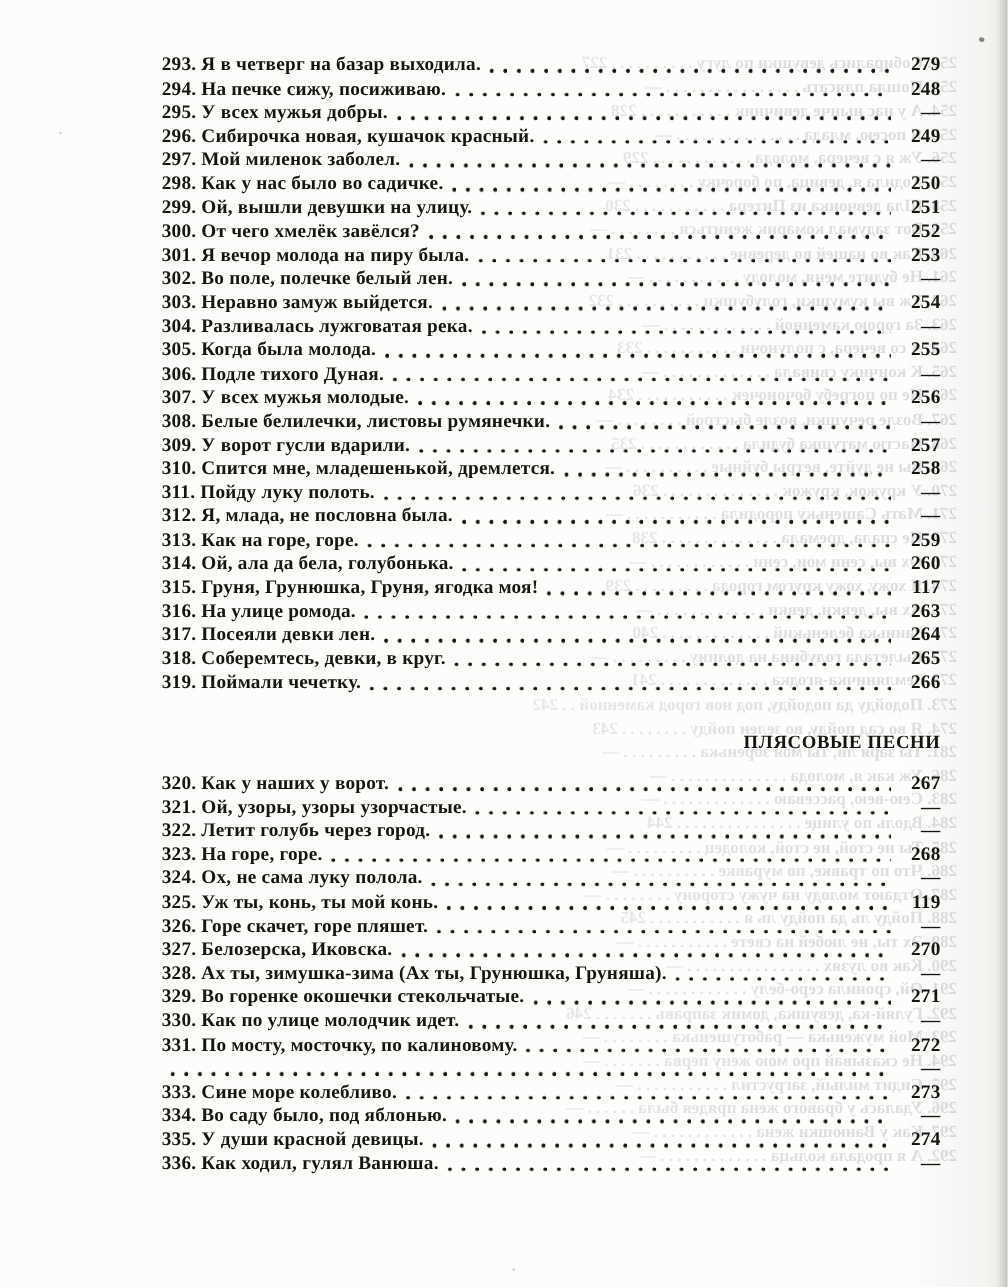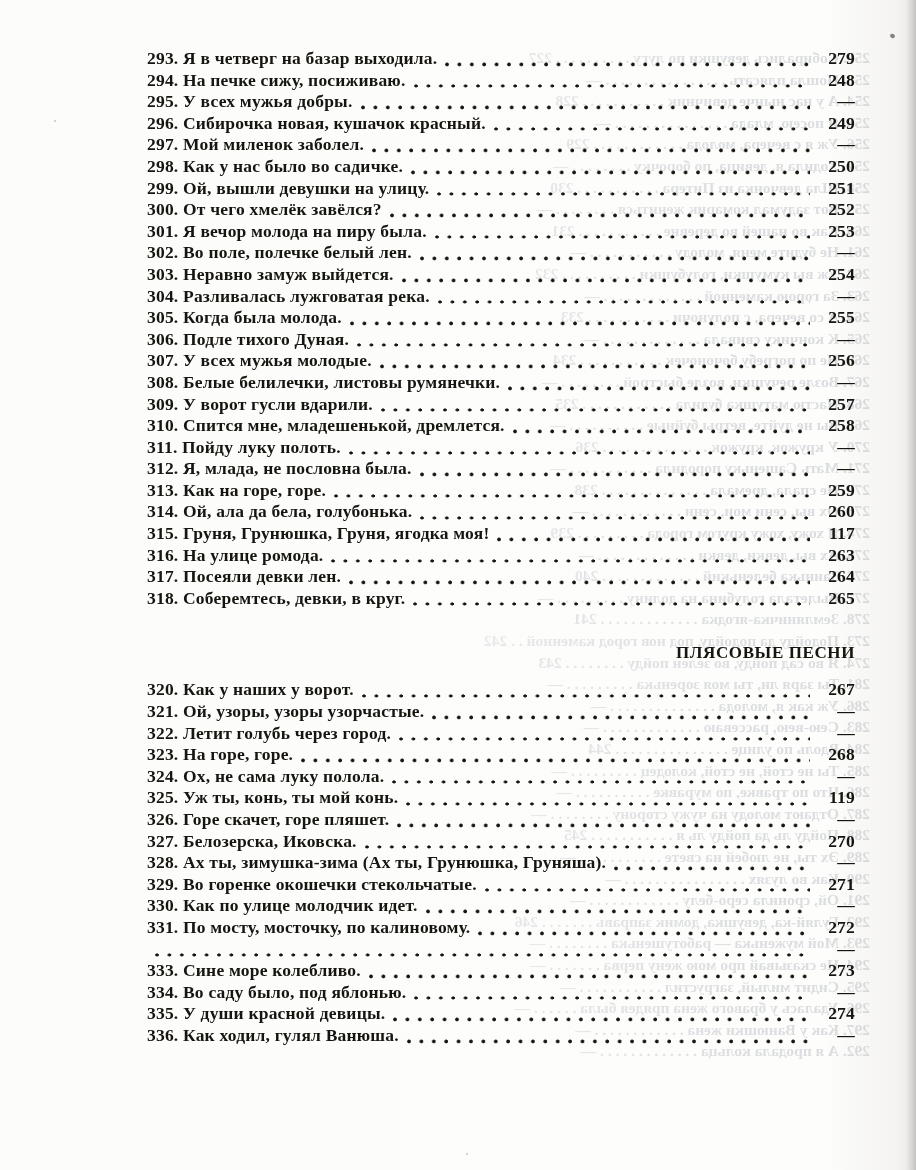--- a/index.html
+++ b/index.html
@@ -238,20 +238,25 @@
         <div class="row">
           <span class="t">317. Посеяли девки лен.</span>
           <span class="leader"></span>
           <span class="pg">264</span>
         </div>
         <div class="row">
           <span class="t">318. Соберемтесь, девки, в круг.</span>
           <span class="leader"></span>
           <span class="pg">265</span>
         </div>
+        <div class="row">
+          <span class="t">319. Поймали чечетку.</span>
+          <span class="leader"></span>
+          <span class="pg">266</span>
+        </div>
       </div>
     <div class="heading">ПЛЯСОВЫЕ ПЕСНИ</div>
     <div>
         <div class="row">
           <span class="t">320. Как у наших у ворот.</span>
           <span class="leader"></span>
           <span class="pg">267</span>
         </div>
         <div class="row">
           <span class="t">321. Ой, узоры, узоры узорчастые.</span>

